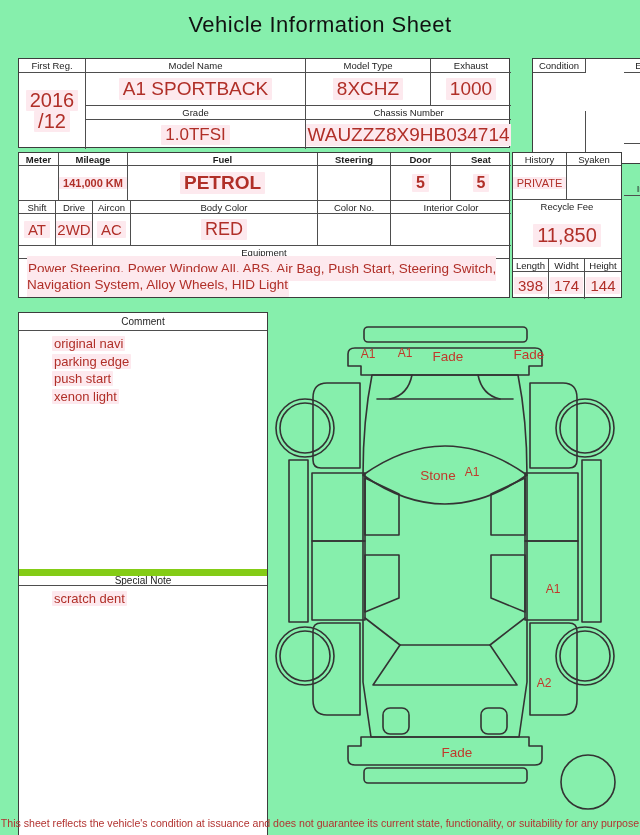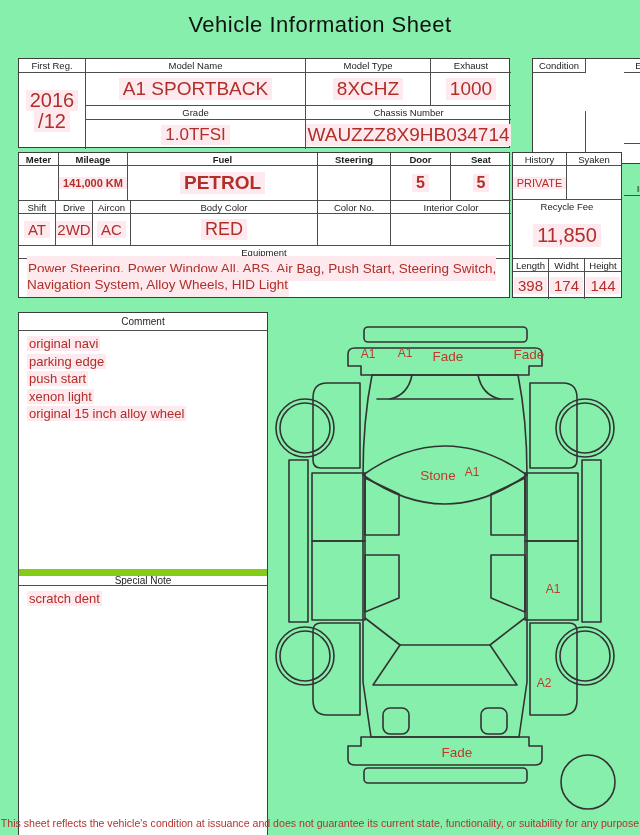--- a/index.html
+++ b/index.html
@@ -22,21 +22,21 @@
   .fs20{font-size:20px;} .fs19{font-size:19px;} .fs18{font-size:18px;}
   .fs17{font-size:17px;} .fs16{font-size:16px;} .fs15{font-size:15px;}
   .fs26{font-size:26px;} .fs11{font-size:11px;}
   .firstreg{flex-direction:column;line-height:21px;font-size:20px;}
   .equip{display:block;white-space:normal;padding:2px 8px;font-size:13.5px;
          line-height:16px;color:#b02f28;}
   .equip .hl{padding:5px 1px;}
   
   .lines{color:#b02f28;font-size:13px;line-height:16.5px;padding:5px 8px;box-sizing:border-box;}
   .lines div{margin-bottom:1px;}
-  .lines .hl{padding:0 2px;}
+  .lines .hl{padding:0 2px;margin-left:25px;}
   
   .diag{position:absolute;left:275px;top:310px;}
   .diag path,.diag rect,.diag circle,.diag line,.diag polygon
        {fill:none;stroke:#333;stroke-width:1.6;stroke-linejoin:round;stroke-linecap:round;}
   .diag text{font-family:"Liberation Sans",sans-serif;fill:#c0392b;stroke:none;
              font-size:12px;text-anchor:middle;}
   .diag text.lg{font-size:13.5px;}
   .footer{position:absolute;left:0;top:817px;width:100%;text-align:center;
           font-size:10.6px;color:#b23330;}
 </style>
@@ -183,21 +183,20 @@
     </div>
   </div>
 
   <div class="tbl" style="left:18px;top:312px;width:250px;height:601px;">
     <div class="cell hdr bb" style="height:18px;font-size:10px">Comment</div>
     <div class="lines" style="height:238px">
       <div><span class="hl">original navi</span></div>
       <div><span class="hl">parking edge</span></div>
       <div><span class="hl">push start</span></div>
       <div><span class="hl">xenon light</span></div>
-      <div><span class="hl">original  15 inch alloy wheel</span></div>
     </div>
     <div class="cell hdr bt bb" style="height:17px;font-size:10px">Special Note</div>
     <div class="lines">
       <div><span class="hl">scratch dent</span></div>
     </div>
   </div>
 
   <svg class="diag" width="345" height="505" viewBox="0 0 345 505">
 
     <rect x="89" y="17" width="163" height="15" rx="4"></rect>

